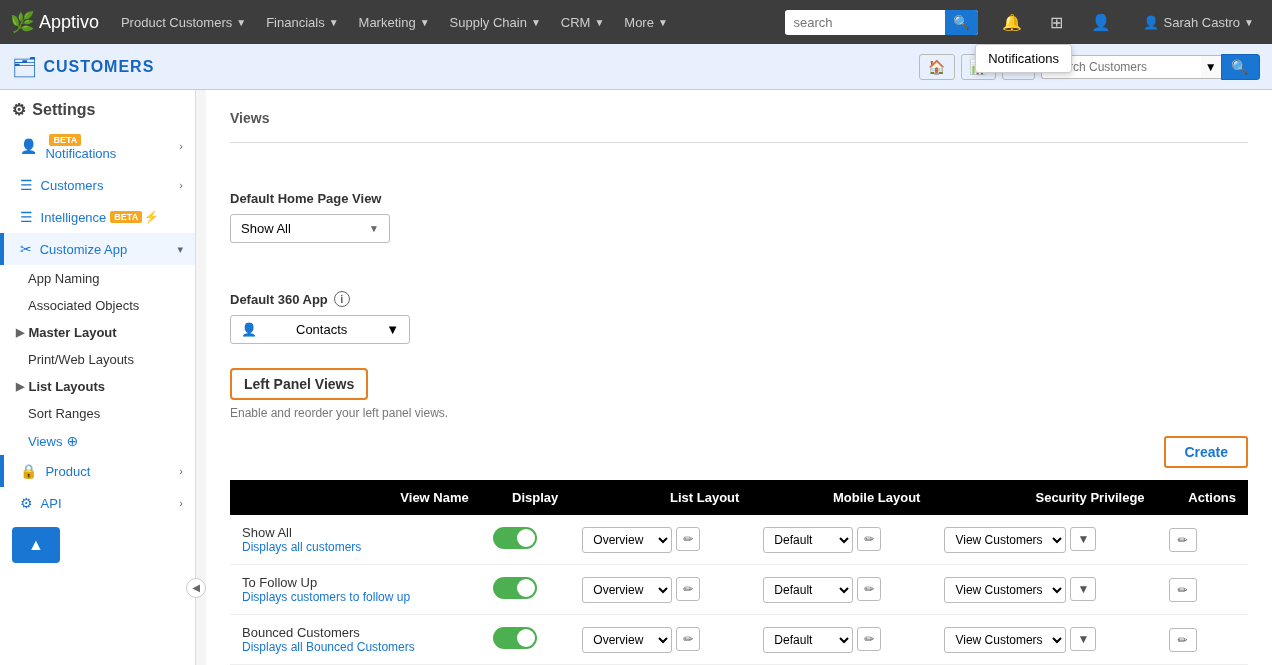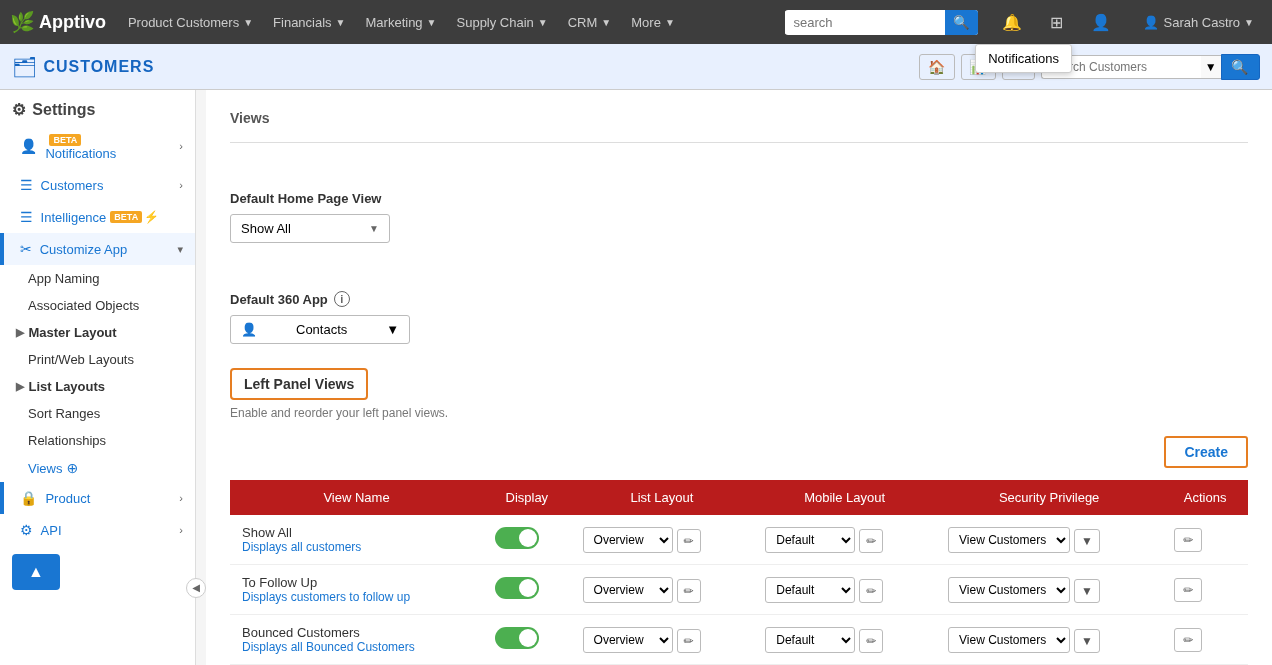--- a/index.html
+++ b/index.html
@@ -18,21 +18,21 @@
     }
     .logo {
       display: flex;
       align-items: center;
       gap: 4px;
       margin-right: 10px;
     }
     .logo-text {
       color: #fff;
       font-size: 18px;
-      font-weight: bold;
+      font-weight: normal;
     }
     .logo-leaf {
       color: #8bc34a;
       font-size: 20px;
     }
     .nav-item {
       color: #ccc;
       font-size: 13px;
       padding: 0 8px;
       height: 44px;
@@ -374,25 +374,25 @@
       cursor: pointer;
     }
 
     
     .views-table {
       width: 100%;
       border-collapse: collapse;
       font-size: 13px;
     }
     .views-table th {
-      background: #b91c1c;
+      background: #000000;
       color: #fff;
       padding: 10px 12px;
-      text-align: center;
-      font-weight: normal;
+      text-align: right;
+      font-weight: bold;
       font-size: 13px;
     }
     .views-table td {
       padding: 10px 12px;
       border-bottom: 1px solid #eee;
       vertical-align: middle;
     }
     .view-name-primary {
       font-weight: normal;
       color: #333;
@@ -420,21 +420,21 @@
       background: #fff;
       border-radius: 50%;
       top: 2px;
       right: 2px;
       transition: 0.2s;
     }
 
     
     .select-edit {
       display: flex;
-      align-items: flex-end;
+      align-items: flex-start;
       gap: 4px;
     }
     .table-select {
       border: 1px solid #bbb;
       border-radius: 3px;
       padding: 4px 6px;
       font-size: 12px;
       background: #fff;
       min-width: 90px;
       cursor: pointer;
@@ -609,23 +609,20 @@
     </div>
     <div class="sub-item">
       <span>Print/Web Layouts</span>
     </div>
     <div class="group-header">
       <span class="expand-icon">▶</span>
       <span>List Layouts</span>
     </div>
     <div class="sub-item">
       <span>Sort Ranges</span>
-    </div>
-    <div class="sub-item">
-      <span>Relationships</span>
     </div>
     <div class="views-item">
       <span>Views</span>
       <span class="plus-icon">⊕</span>
     </div>
 
     <div class="sidebar-item" style="border-left: 4px solid #1976d2;">
       <span class="item-icon">🔒</span>
       <span>Product</span>
       <span class="chevron">›</span>

